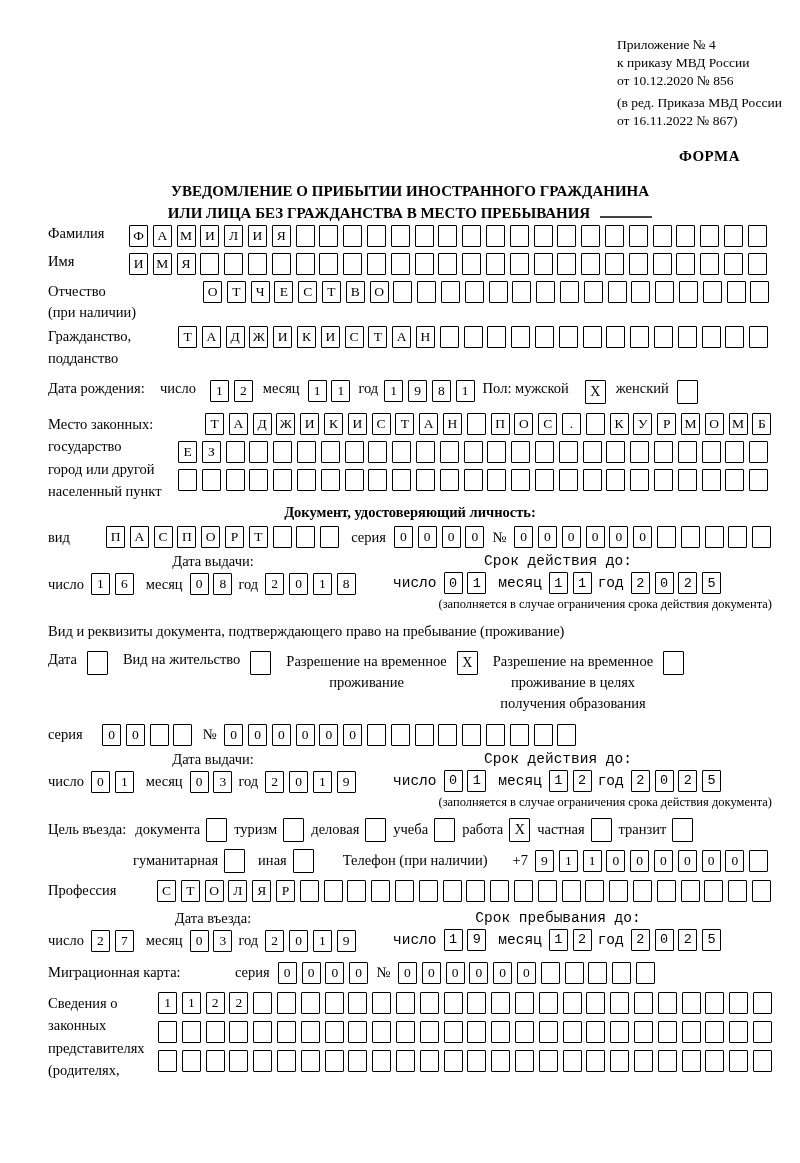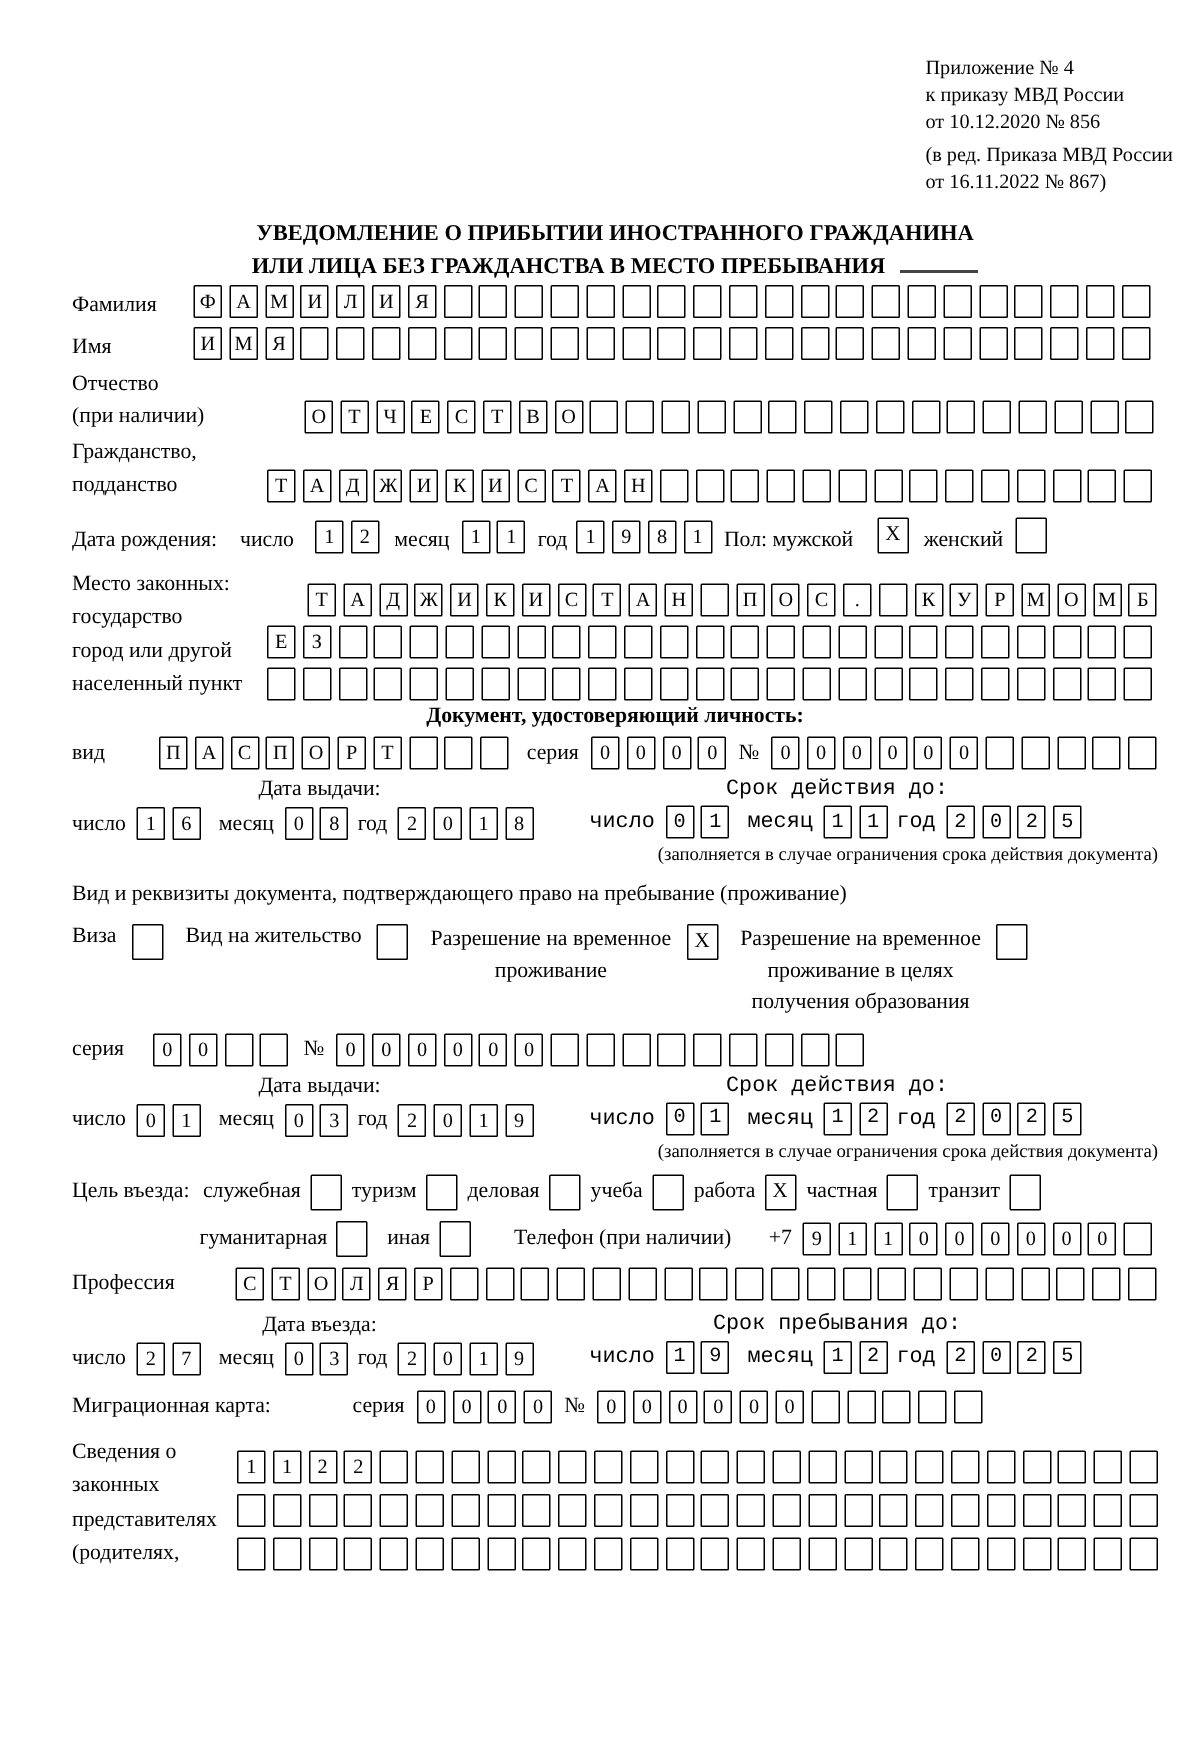--- a/index.html
+++ b/index.html
@@ -14,21 +14,21 @@
   .appendix { margin-left:569px; width:200px; font-size:13.5px; line-height:1.32; }
   .appendix .ed { margin-top:5px; }
   .forma { text-align:right; padding-right:32px; font-weight:bold; font-size:15px; margin-top:18px; letter-spacing:.5px; }
 
   .title { text-align:center; font-weight:bold; font-size:15px; line-height:1.45; margin-top:16px; }
   .blank-line { display:inline-block; width:52px; border-bottom:2px solid #444; margin-left:10px; height:12px; }
 
   .sec-heading { text-align:center; font-weight:bold; font-size:14.6px; margin-top:24px; margin-bottom:14px; }
 
   
-  .row { display:flex; align-items:flex-end; margin-bottom:6px; }
+  .row { display:flex; align-items:flex-start; margin-bottom:6px; }
   .lbl { flex:none; }
   .lbl2 { line-height:1.5; }
   .cells { display:flex; gap:4.8px; flex:none; }
   .cell {
     flex:none; width:19px; height:22px; border:1.6px solid #000; border-radius:1px;
     display:flex; align-items:center; justify-content:center;
     font-size:13.5px; background:#fff;
   }
   .chk .cell { width:21px; height:24px; font-size:14px; }
 
@@ -59,20 +59,21 @@
 <div class="page">
 
   <div class="appendix">
     <div>Приложение № 4</div>
     <div>к приказу МВД России</div>
     <div>от 10.12.2020 № 856</div>
     <div class="ed">(в ред. Приказа МВД России</div>
     <div>от 16.11.2022 № 867)</div>
   </div>
 
+  <div class="forma">ФОРМА</div>
 
   <div class="title">
     <div>УВЕДОМЛЕНИЕ О ПРИБЫТИИ ИНОСТРАННОГО ГРАЖДАНИНА</div>
     <div><span>ИЛИ ЛИЦА БЕЗ ГРАЖДАНСТВА В МЕСТО ПРЕБЫВАНИЯ</span><span class="blank-line"></span></div>
   </div>
 
 
   <div class="row">
     <div class="lbl" style="width:81px">Фамилия</div>
     <div class="cells">
@@ -412,21 +413,21 @@
     </div>
   </div>
   <div class="note">(заполняется в случае ограничения срока действия документа)</div>
 
   <div class="gapline">
     <div>Вид и реквизиты документа, подтверждающего право на пребывание (проживание)</div>
   </div>
 
   <div class="optrow">
     <div class="opt">
-      <span>Виза</span>
+      <span>Дата</span>
       <div class="cells chk">
           <span class="cell"></span>
         </div>
     </div>
     <div class="opt">
       <span>Вид на жительство</span>
       <div class="cells chk">
           <span class="cell"></span>
         </div>
     </div>
@@ -523,21 +524,21 @@
             <span class="cell">5</span>
           </div>
       </div>
     </div>
   </div>
   <div class="note">(заполняется в случае ограничения срока действия документа)</div>
 
   <div class="purpose-row">
     <span style="margin-right:2px">Цель въезда:</span>
     <div class="pair">
-      <span>служебная</span>
+      <span>документа</span>
       <div class="cells chk">
           <span class="cell"></span>
         </div>
     </div>
     <div class="pair">
       <span>туризм</span>
       <div class="cells chk">
           <span class="cell"></span>
         </div>
     </div>

